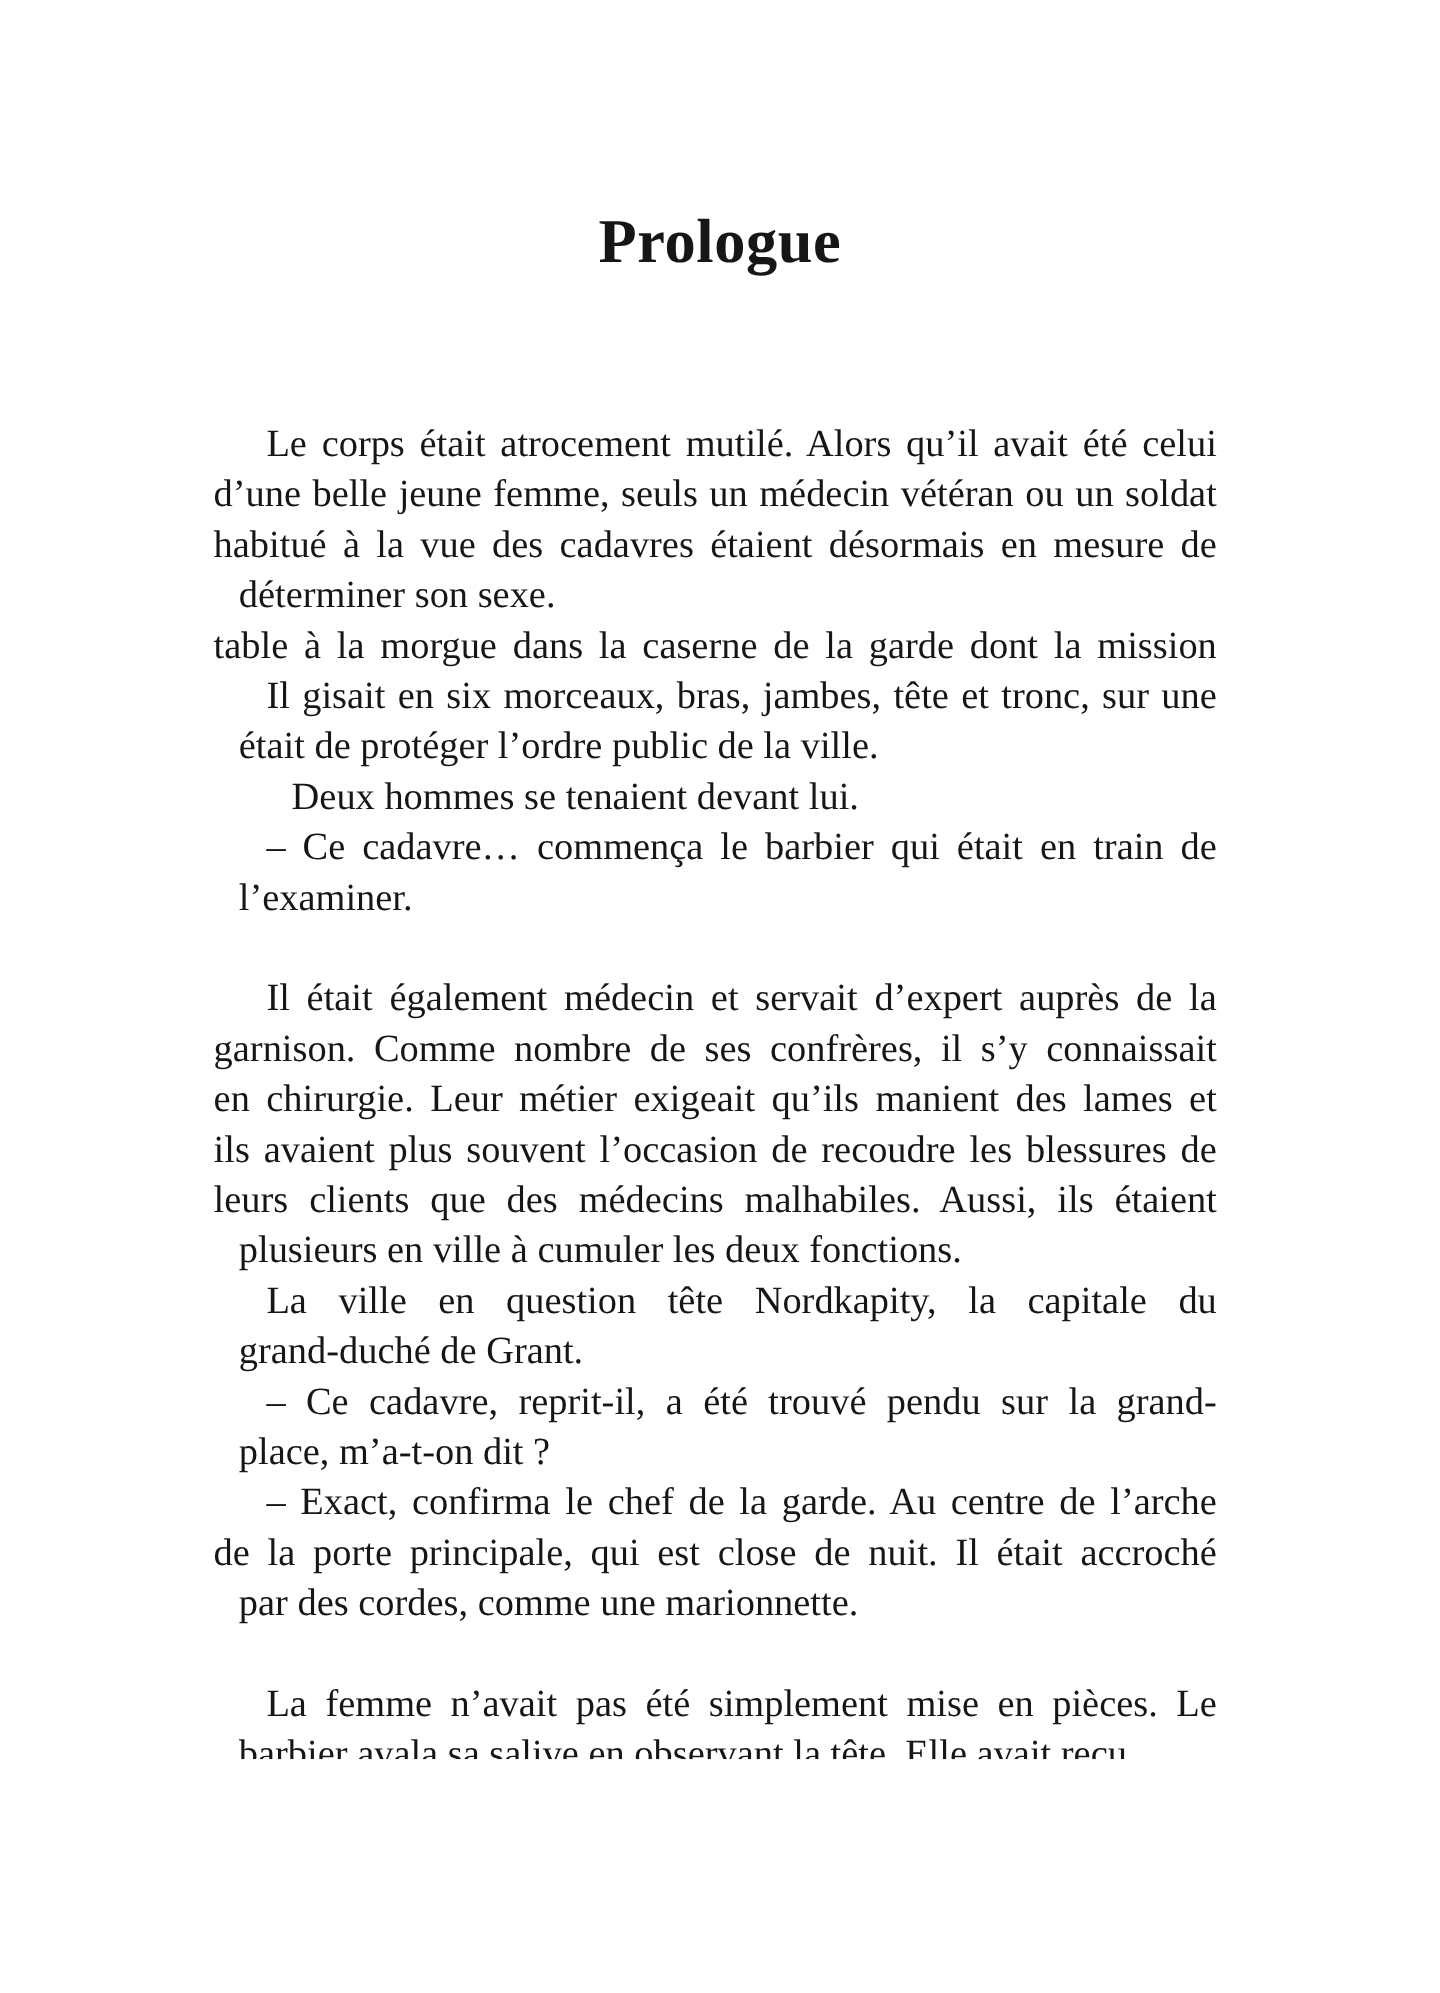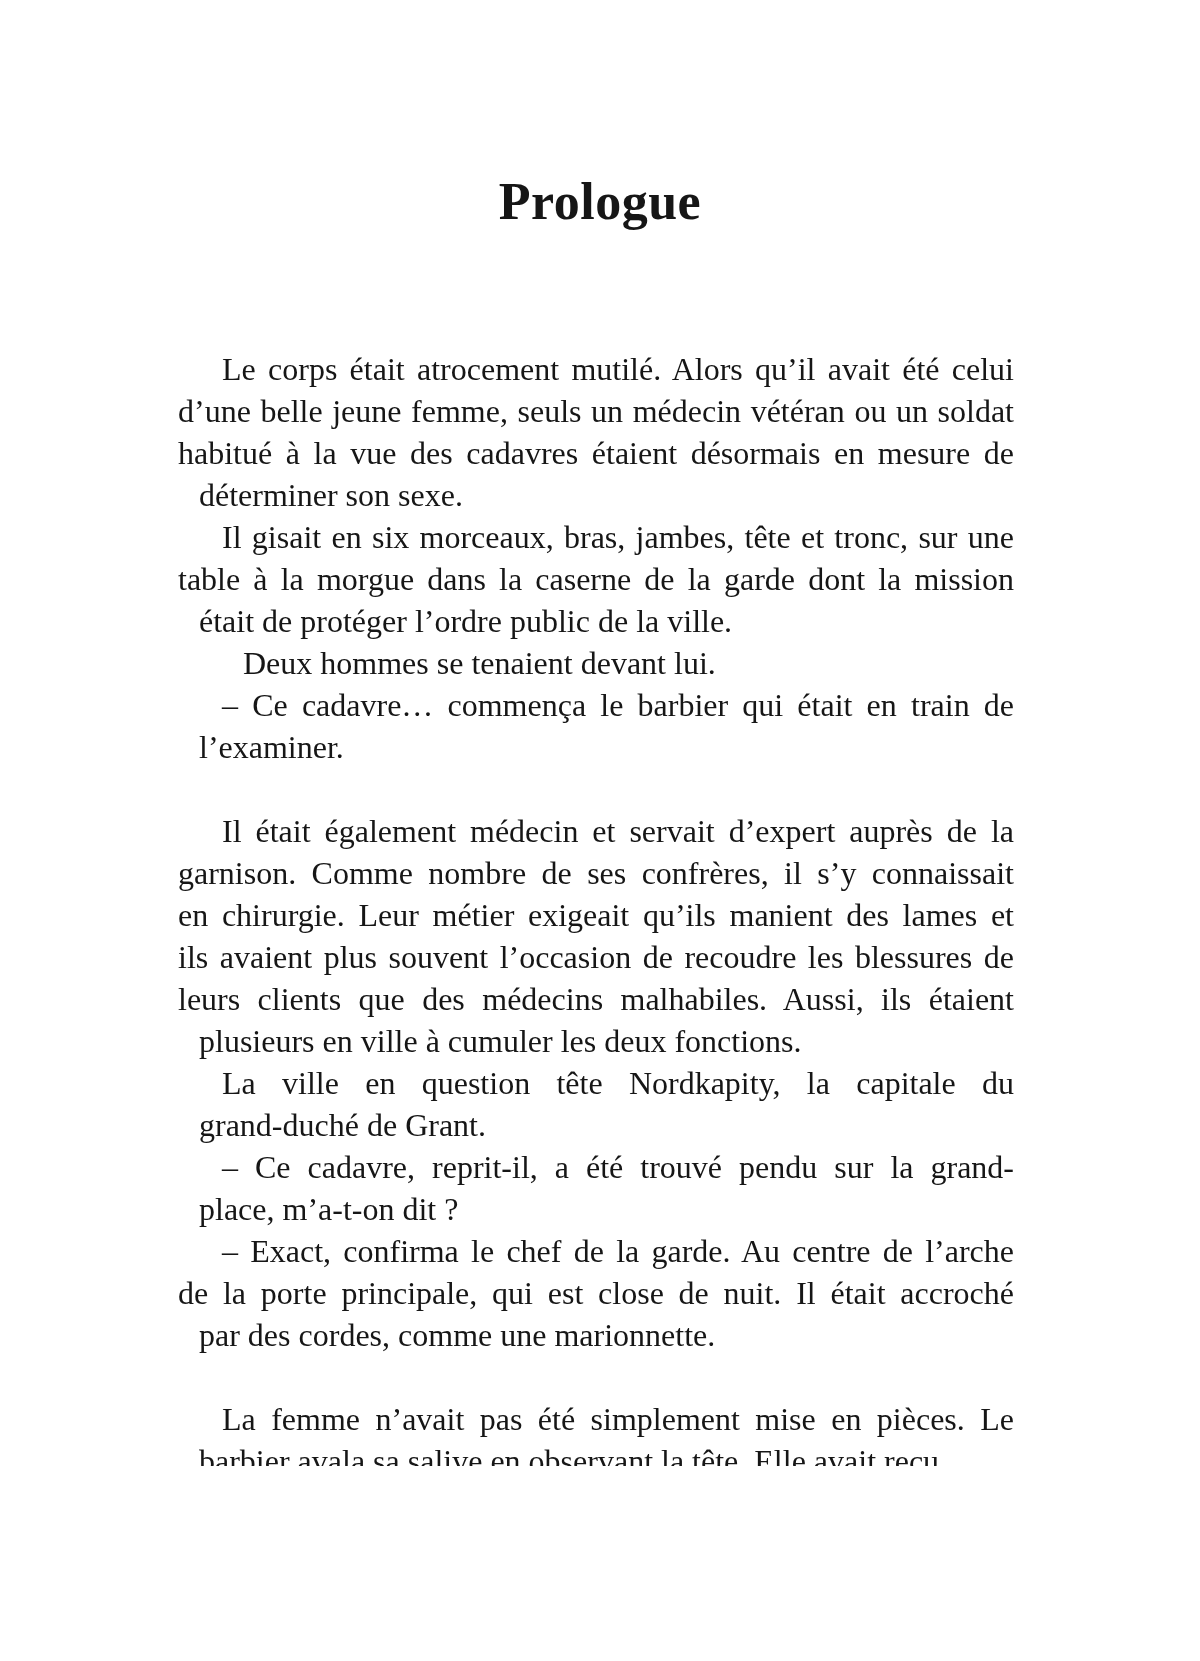--- a/index.html
+++ b/index.html
@@ -69,22 +69,22 @@
 <body>
 
 <div class="page">
   <h1 class="title">Prologue</h1>
 
   <div class="text-block" id="text-block">
       <div class="line indent">Le corps était atrocement mutilé. Alors qu’il avait été celui</div>
       <div class="line">d’une belle jeune femme, seuls un médecin vétéran ou un soldat</div>
       <div class="line">habitué à la vue des cadavres étaient désormais en mesure de</div>
       <div class="line last">déterminer son sexe.</div>
+      <div class="line">table à la morgue dans la caserne de la garde dont la mission</div>
       <div class="line indent">Il gisait en six morceaux, bras, jambes, tête et tronc, sur une</div>
-      <div class="line">table à la morgue dans la caserne de la garde dont la mission</div>
       <div class="line last">était de protéger l’ordre public de la ville.</div>
       <div class="line indent last">Deux hommes se tenaient devant lui.</div>
       <div class="line indent">– Ce cadavre… commença le barbier qui était en train de</div>
       <div class="line last">l’examiner.</div>
       <div class="gap"></div>
       <div class="line indent">Il était également médecin et servait d’expert auprès de la</div>
       <div class="line">garnison. Comme nombre de ses confrères, il s’y connaissait</div>
       <div class="line">en chirurgie. Leur métier exigeait qu’ils manient des lames et</div>
       <div class="line">ils avaient plus souvent l’occasion de recoudre les blessures de</div>
       <div class="line">leurs clients que des médecins malhabiles. Aussi, ils étaient</div>

